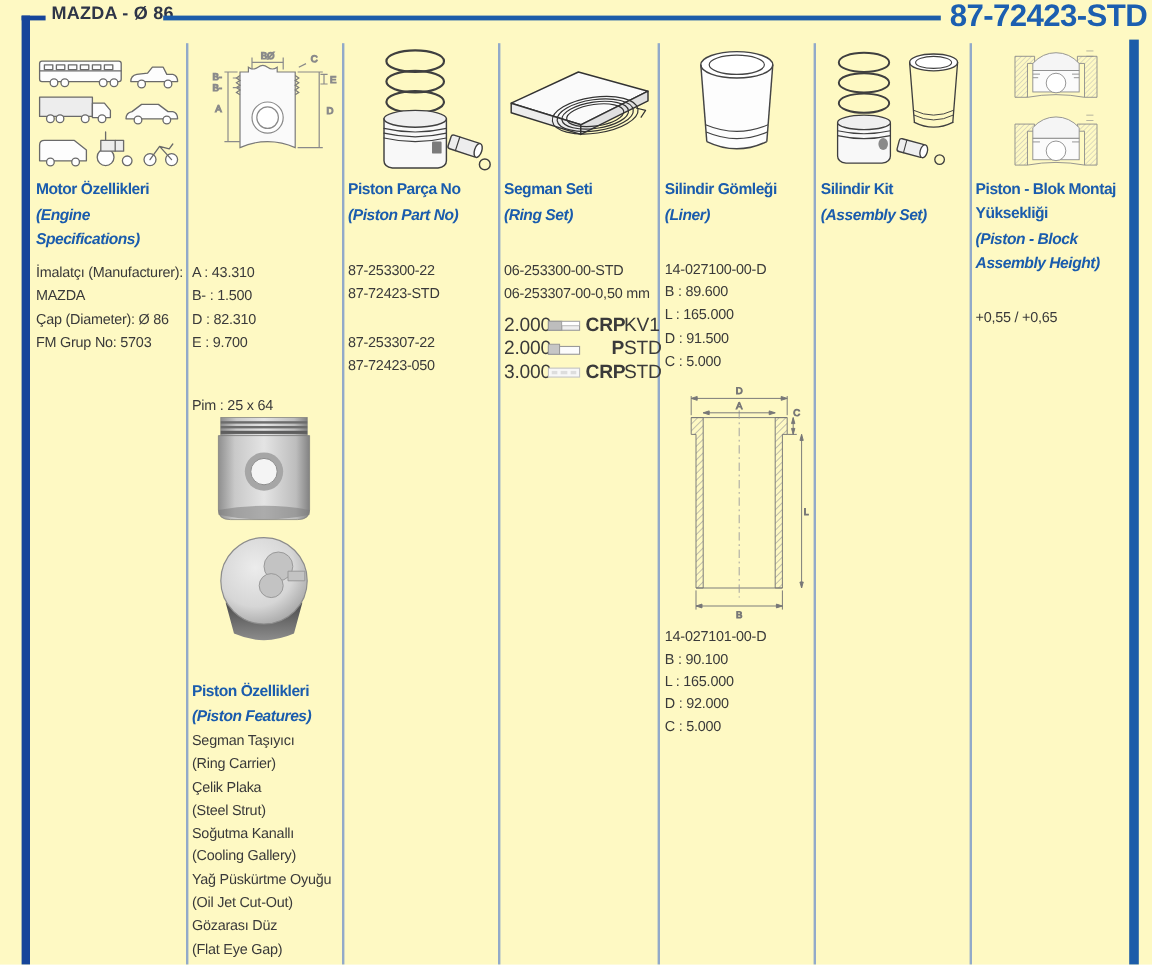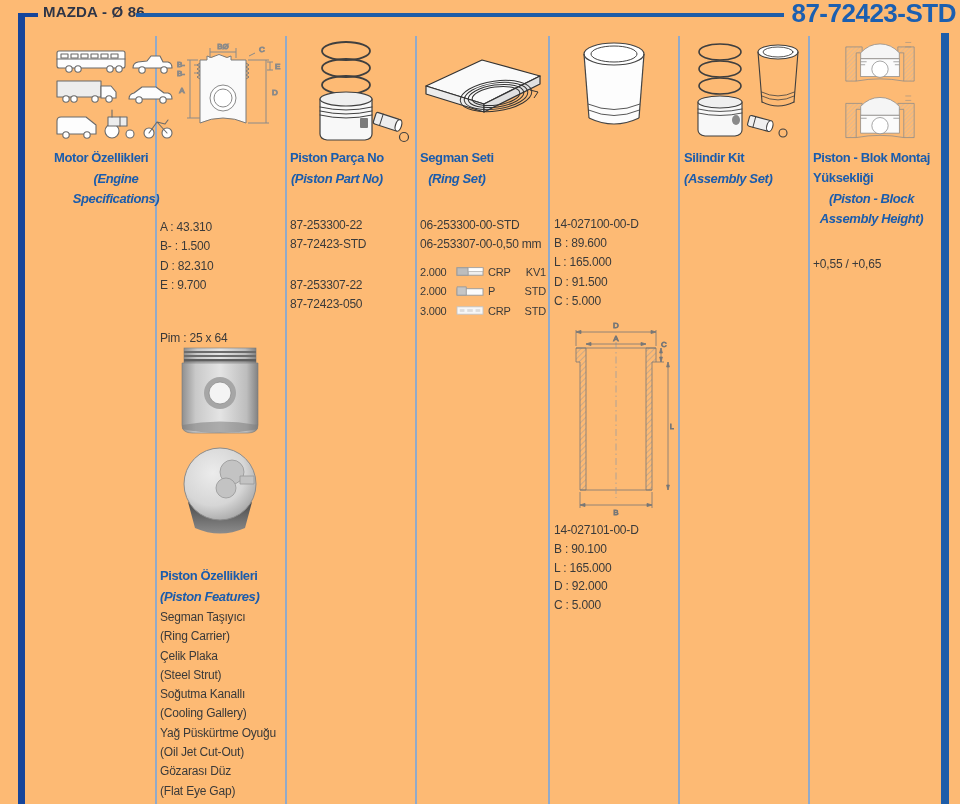--- a/index.html
+++ b/index.html
@@ -1,42 +1,42 @@
 <!DOCTYPE html>
 <html><head>
 <meta charset="utf-8">
 <style>
   html,body { margin:0; padding:0; background:#ffffff; }
   .page {
-    position:relative; width:960px; height:804px; background:#fdba74;
+    position:relative; width:960px; height:804px; background:#fef9c3;
     font-family:"Liberation Sans", sans-serif; overflow:hidden;
   }
   .abs { position:absolute; }
 
   
   .bar-left   { position:absolute; left:18px;  top:13px; width:7px;  height:791px; background:#16459a; }
   .corner-line{ position:absolute; left:18px;  top:13px; width:20px; height:4px;   background:#16459a; }
   .brand      { position:absolute; left:43px;  top:3px;  font-size:15px; font-weight:bold; color:#2e3547; letter-spacing:0.2px; }
   .rule       { position:absolute; left:136px; top:13px; width:648px; height:4px; background:#1d5da9; }
   .part-code  { position:absolute; right:4px;  top:-2px; font-size:26px; font-weight:bold; color:#1c5fb0; letter-spacing:-0.5px; }
   .bar-right  { position:absolute; left:941px; top:33px; width:8px; height:771px; background:#1d5da9; }
 
   .sep { position:absolute; top:36px; height:768px; width:2px; background:#92aac9; }
 
   .col { position:absolute; top:0; height:804px; }
 
   .ttl  { color:#1a5cad; font-weight:bold; font-size:13px; letter-spacing:-0.4px; line-height:20.5px; }
-  .ttl .it { font-style:italic;text-align:center; }
+  .ttl .it { font-style:italic; }
   .body { color:#3a3a3a; font-size:12px; letter-spacing:-0.2px; line-height:19.4px; white-space:nowrap; }
   .bold { font-weight:bold; }
 
-  .ring-row { display:flex; align-items:center; height:19.5px; color:#3a3a3a; font-size:11px; letter-spacing:-0.2px; }
+  .ring-row { display:flex; align-items:center; height:19.5px; color:#3a3a3a; font-size:16px; letter-spacing:-0.2px; }
   .ring-size { width:36px; }
   .ring-ic   { width:32px; display:flex; align-items:center; }
-  .ring-type { width:32px; text-align:left; }
+  .ring-type { width:32px; text-align:right;font-weight:bold; }
   .ring-spec { width:26px; text-align:right; }
 
   svg { display:block; }
   .dimtxt { font-size:8px; fill:#6f6f6f; }
 </style>
 </head>
 <body>
 
 <div class="page">
 
@@ -47,21 +47,21 @@
   <div class="part-code">87-72423-STD</div>
   <div class="bar-right"></div>
 
   <div class="sep" style="left:155px;"></div>
   <div class="sep" style="left:285px;"></div>
   <div class="sep" style="left:415px;"></div>
   <div class="sep" style="left:548px;"></div>
   <div class="sep" style="left:678px;"></div>
   <div class="sep" style="left:808px;"></div>
 
-  <div class="col" style="left:30px; width:124px;margin-left:24px;">
+  <div class="col" style="left:30px; width:124px;">
     <svg class="abs" style="left:0; top:42px;" width="120" height="104" viewBox="0 0 120 100" fill="none" stroke="#6a6a6a" stroke-width="1.1" stroke-linejoin="round" stroke-linecap="round">
 
       <rect x="3" y="7" width="68" height="17" rx="2" fill="#fdfdfd"></rect>
       <line x1="3" y1="15" x2="71" y2="15"></line>
       <rect x="7" y="10" width="7" height="4"></rect>
         <rect x="17" y="10" width="7" height="4"></rect>
         <rect x="27" y="10" width="7" height="4"></rect>
         <rect x="37" y="10" width="7" height="4"></rect>
         <rect x="47" y="10" width="7" height="4"></rect>
         <rect x="57" y="10" width="7" height="4"></rect>
@@ -98,20 +98,26 @@
       <circle cx="95" cy="89" r="5" fill="#fff"></circle>
         <circle cx="113" cy="89" r="5" fill="#fff"></circle>
       <path d="M95,89 L103,78 L111,80 M103,78 L113,89 M111,80 l3,-4"></path>
     </svg>
 
     <div class="abs ttl" style="left:0; top:148px;">
       <div>Motor Özellikleri</div>
       <div class="it">(Engine Specifications)</div>
     </div>
 
+    <div class="abs body" style="left:0; top:218px;">
+      <div>İmalatçı (Manufacturer):</div>
+      <div>MAZDA</div>
+      <div>Çap (Diameter): Ø 86</div>
+      <div>FM Grup No: 5703</div>
+    </div>
 
   </div>
 
   <div class="col" style="left:160px; width:122px;">
     <svg class="abs" style="left:0; top:40px;" width="122" height="100" viewBox="0 0 122 100" fill="none" stroke="#8a8a8a" stroke-width="1">
       <path d="M40,20 h7 v-4 q4,3 8,0 q4,-3 8,0 q4,3 8,0 v4 h15 v63 q-11,-5 -23,-5 q-12,0 -23,5 z" fill="#fafafa" stroke="#7a7a7a"></path>
       <path d="M40,23 l-3,2 3,2 -3,2 3,2 -3,2 3,2 -3,2 3,2" stroke="#7a7a7a"></path>
       <path d="M86,23 l3,2 -3,2 3,2 -3,2 3,2 -3,2 3,2 -3,2" stroke="#7a7a7a"></path>
       <circle cx="63" cy="58" r="13" fill="#fff"></circle>
       <circle cx="63" cy="58" r="9" fill="#fff"></circle>
@@ -310,20 +316,24 @@
       <path d="M22,16 L27,80 Q52,92 77,80 L82,16 Q52,28 22,16 Z" fill="#fdfdfd" stroke="none"></path>
       <ellipse cx="52" cy="16" rx="30" ry="11" fill="#fff"></ellipse>
       <ellipse cx="52" cy="16" rx="23" ry="8" stroke-width="1"></ellipse>
       <line x1="22" y1="16" x2="27" y2="80"></line>
       <line x1="82" y1="16" x2="77" y2="80"></line>
       <path d="M27,80 Q52,92 77,80"></path>
       <path d="M26,66 Q52,77 78,66" stroke-width="0.9"></path>
       <path d="M26.5,72 Q52,83 77.5,72" stroke-width="0.9"></path>
     </svg>
 
+    <div class="abs ttl" style="left:0; top:148px;">
+      <div>Silindir Gömleği</div>
+      <div class="it">(Liner)</div>
+    </div>
 
     <div class="abs body" style="left:0; top:215px; line-height:19.2px;">
       <div>14-027100-00-D</div>
       <div>B : 89.600</div>
       <div>L : 165.000</div>
       <div>D : 91.500</div>
       <div>C : 5.000</div>
     </div>
 
     <svg class="abs" style="left:6px; top:318px;" width="114" height="198" viewBox="0 0 114 198" fill="none" stroke="#777" stroke-width="0.8">

